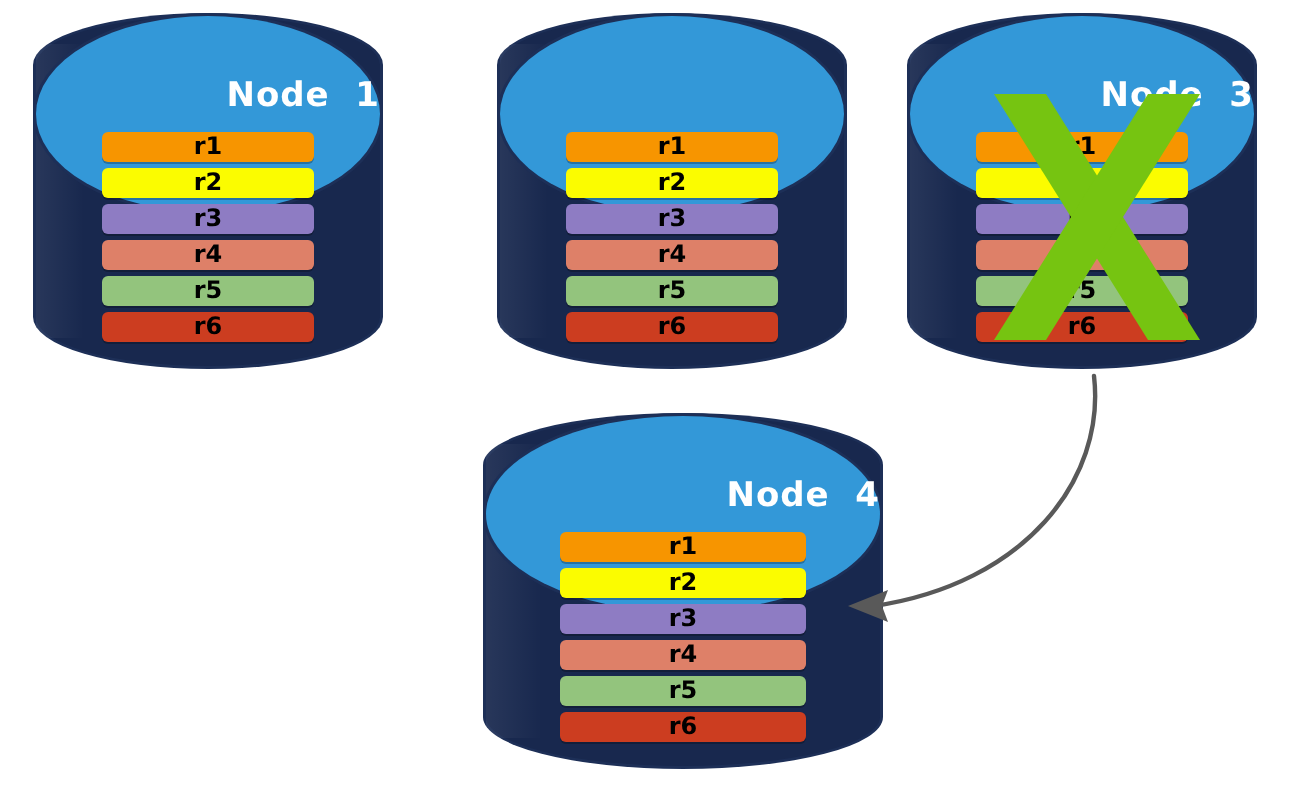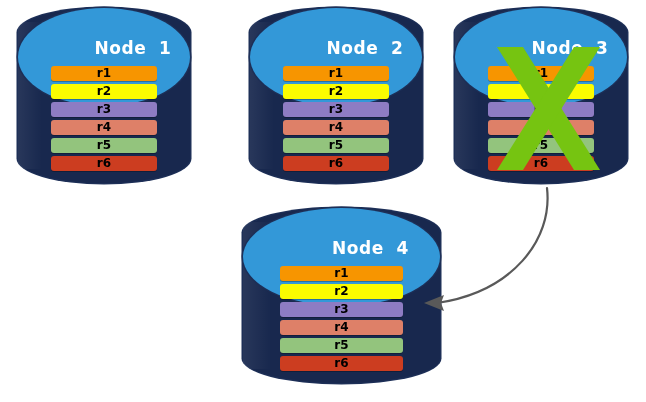--- a/index.html
+++ b/index.html
@@ -55,27 +55,26 @@
     height: 56%;
     background: #3398d8;
     border-radius: 50%;
     box-shadow: 0 0 0 1.5px #1d2f57;
   }
   .node-title {
     position: absolute;
     left: 0;
     top: 17%;
     width: 100%;
-    text-align: center;
+    text-align: right;
     color: #ffffff;
     font-weight: bold;
     font-size: 17px;
     letter-spacing: 0.5px;
     white-space: pre;
-    margin-left: 29px;
   }
 
   
   .rows {
     position: absolute;
     left: 19%;
     width: 62%;
     display: flex;
     flex-direction: column;
     gap: 3px;
@@ -116,21 +115,20 @@
         <div class="row-bar" style="background: rgb(142, 124, 195);">r3</div>
         <div class="row-bar" style="background: rgb(222, 128, 104);">r4</div>
         <div class="row-bar" style="background: rgb(147, 196, 125);">r5</div>
         <div class="row-bar" style="background: rgb(204, 61, 32);">r6</div>
       </div>
   </div>
 
   <div class="node" id="node-2" style="left:250px; top:8px; width:172px; height:175px;">
     <div class="node-body" style="background: rgb(24, 40, 78);"></div>
     <div class="node-top" style="background: rgb(51, 152, 216);"></div>
-    <div class="node-title" style="color: rgb(255, 255, 255);">Node  2</div>
     <div class="rows" style="top:58px;">
         <div class="row-bar" style="background: rgb(247, 149, 0);">r1</div>
         <div class="row-bar" style="background: rgb(251, 252, 0);">r2</div>
         <div class="row-bar" style="background: rgb(142, 124, 195);">r3</div>
         <div class="row-bar" style="background: rgb(222, 128, 104);">r4</div>
         <div class="row-bar" style="background: rgb(147, 196, 125);">r5</div>
         <div class="row-bar" style="background: rgb(204, 61, 32);">r6</div>
       </div>
   </div>
 

